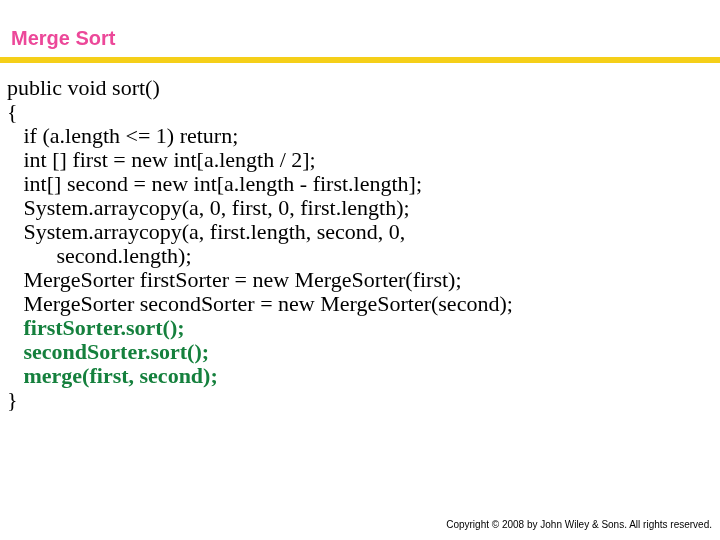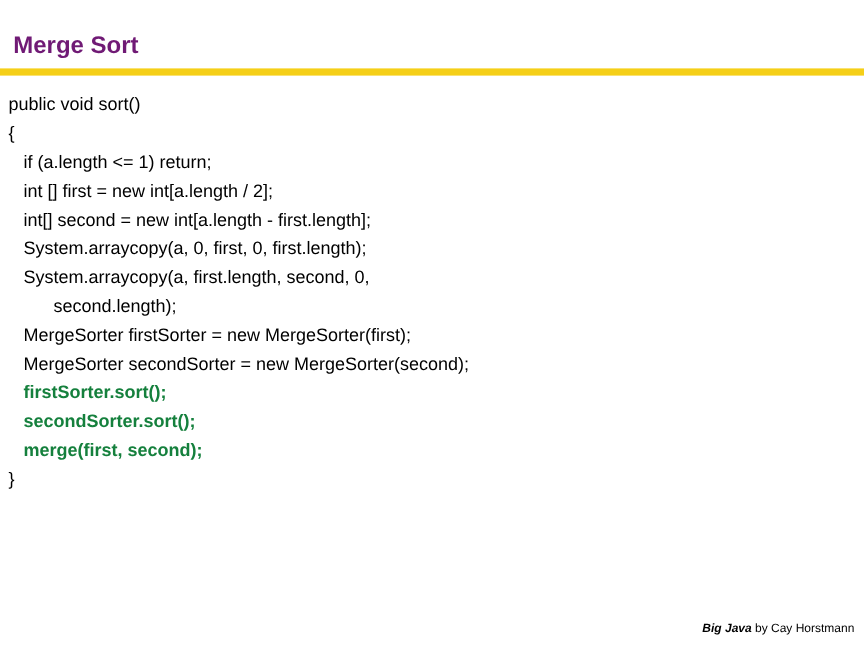--- a/index.html
+++ b/index.html
@@ -17,41 +17,41 @@
   }
 
   
   #slide-title {
     position: absolute;
     left: 11px;
     top: 27px;
     font-family: "Liberation Sans", sans-serif;
     font-size: 20px;
     font-weight: bold;
-    color: #701a75;
+    color: #ec4899;
     letter-spacing: 0px;
     white-space: nowrap;
   }
   #title-rule {
     position: absolute;
     left: 0px;
     top: 57px;
     width: 720px;
     height: 6px;
     background: #F5CF18;
   }
 
   
   #code-block {
     position: absolute;
     left: 7px;
     top: 76px;
     width: 706px;
-    font-family: Liberation Sans, sans-serif;
-    font-size: 15px;
+    font-family: Liberation Serif, serif;
+    font-size: 22px;
     line-height: 24px;
     color: #000000;
     white-space: pre;
   }
   .code-line {
     white-space: pre;
     height: 24px;
     line-height: 24px;
   }
   .code-line.hl {
@@ -81,16 +81,14 @@
 </head>
 <body>
 
 <div id="slide-title">Merge Sort</div>
 
 <div id="title-rule"></div>
 
 <div id="code-block"><div class="code-line">public void sort()</div><div class="code-line">{</div><div class="code-line">   if (a.length &lt;= 1) return;</div><div class="code-line">   int [] first = new int[a.length / 2];</div><div class="code-line">   int[] second = new int[a.length - first.length];</div><div class="code-line">   System.arraycopy(a, 0, first, 0, first.length);</div><div class="code-line">   System.arraycopy(a, first.length, second, 0,</div><div class="code-line">         second.length);</div><div class="code-line">   MergeSorter firstSorter = new MergeSorter(first);</div><div class="code-line">   MergeSorter secondSorter = new MergeSorter(second);</div><div class="code-line hl">   firstSorter.sort();</div><div class="code-line hl">   secondSorter.sort();</div><div class="code-line hl">   merge(first, second);</div><div class="code-line">}</div></div>
 
 <div id="footer">
-  <div id="footer-line-1">
-    <span class="book-title">Big Java</span><span class="footer-plain"> by Cay Horstmann</span>
-  </div>
+  <div id="footer-line-2">Copyright © 2008 by John Wiley &amp; Sons.  All rights reserved.</div>
 </div>
 
 </body></html>

